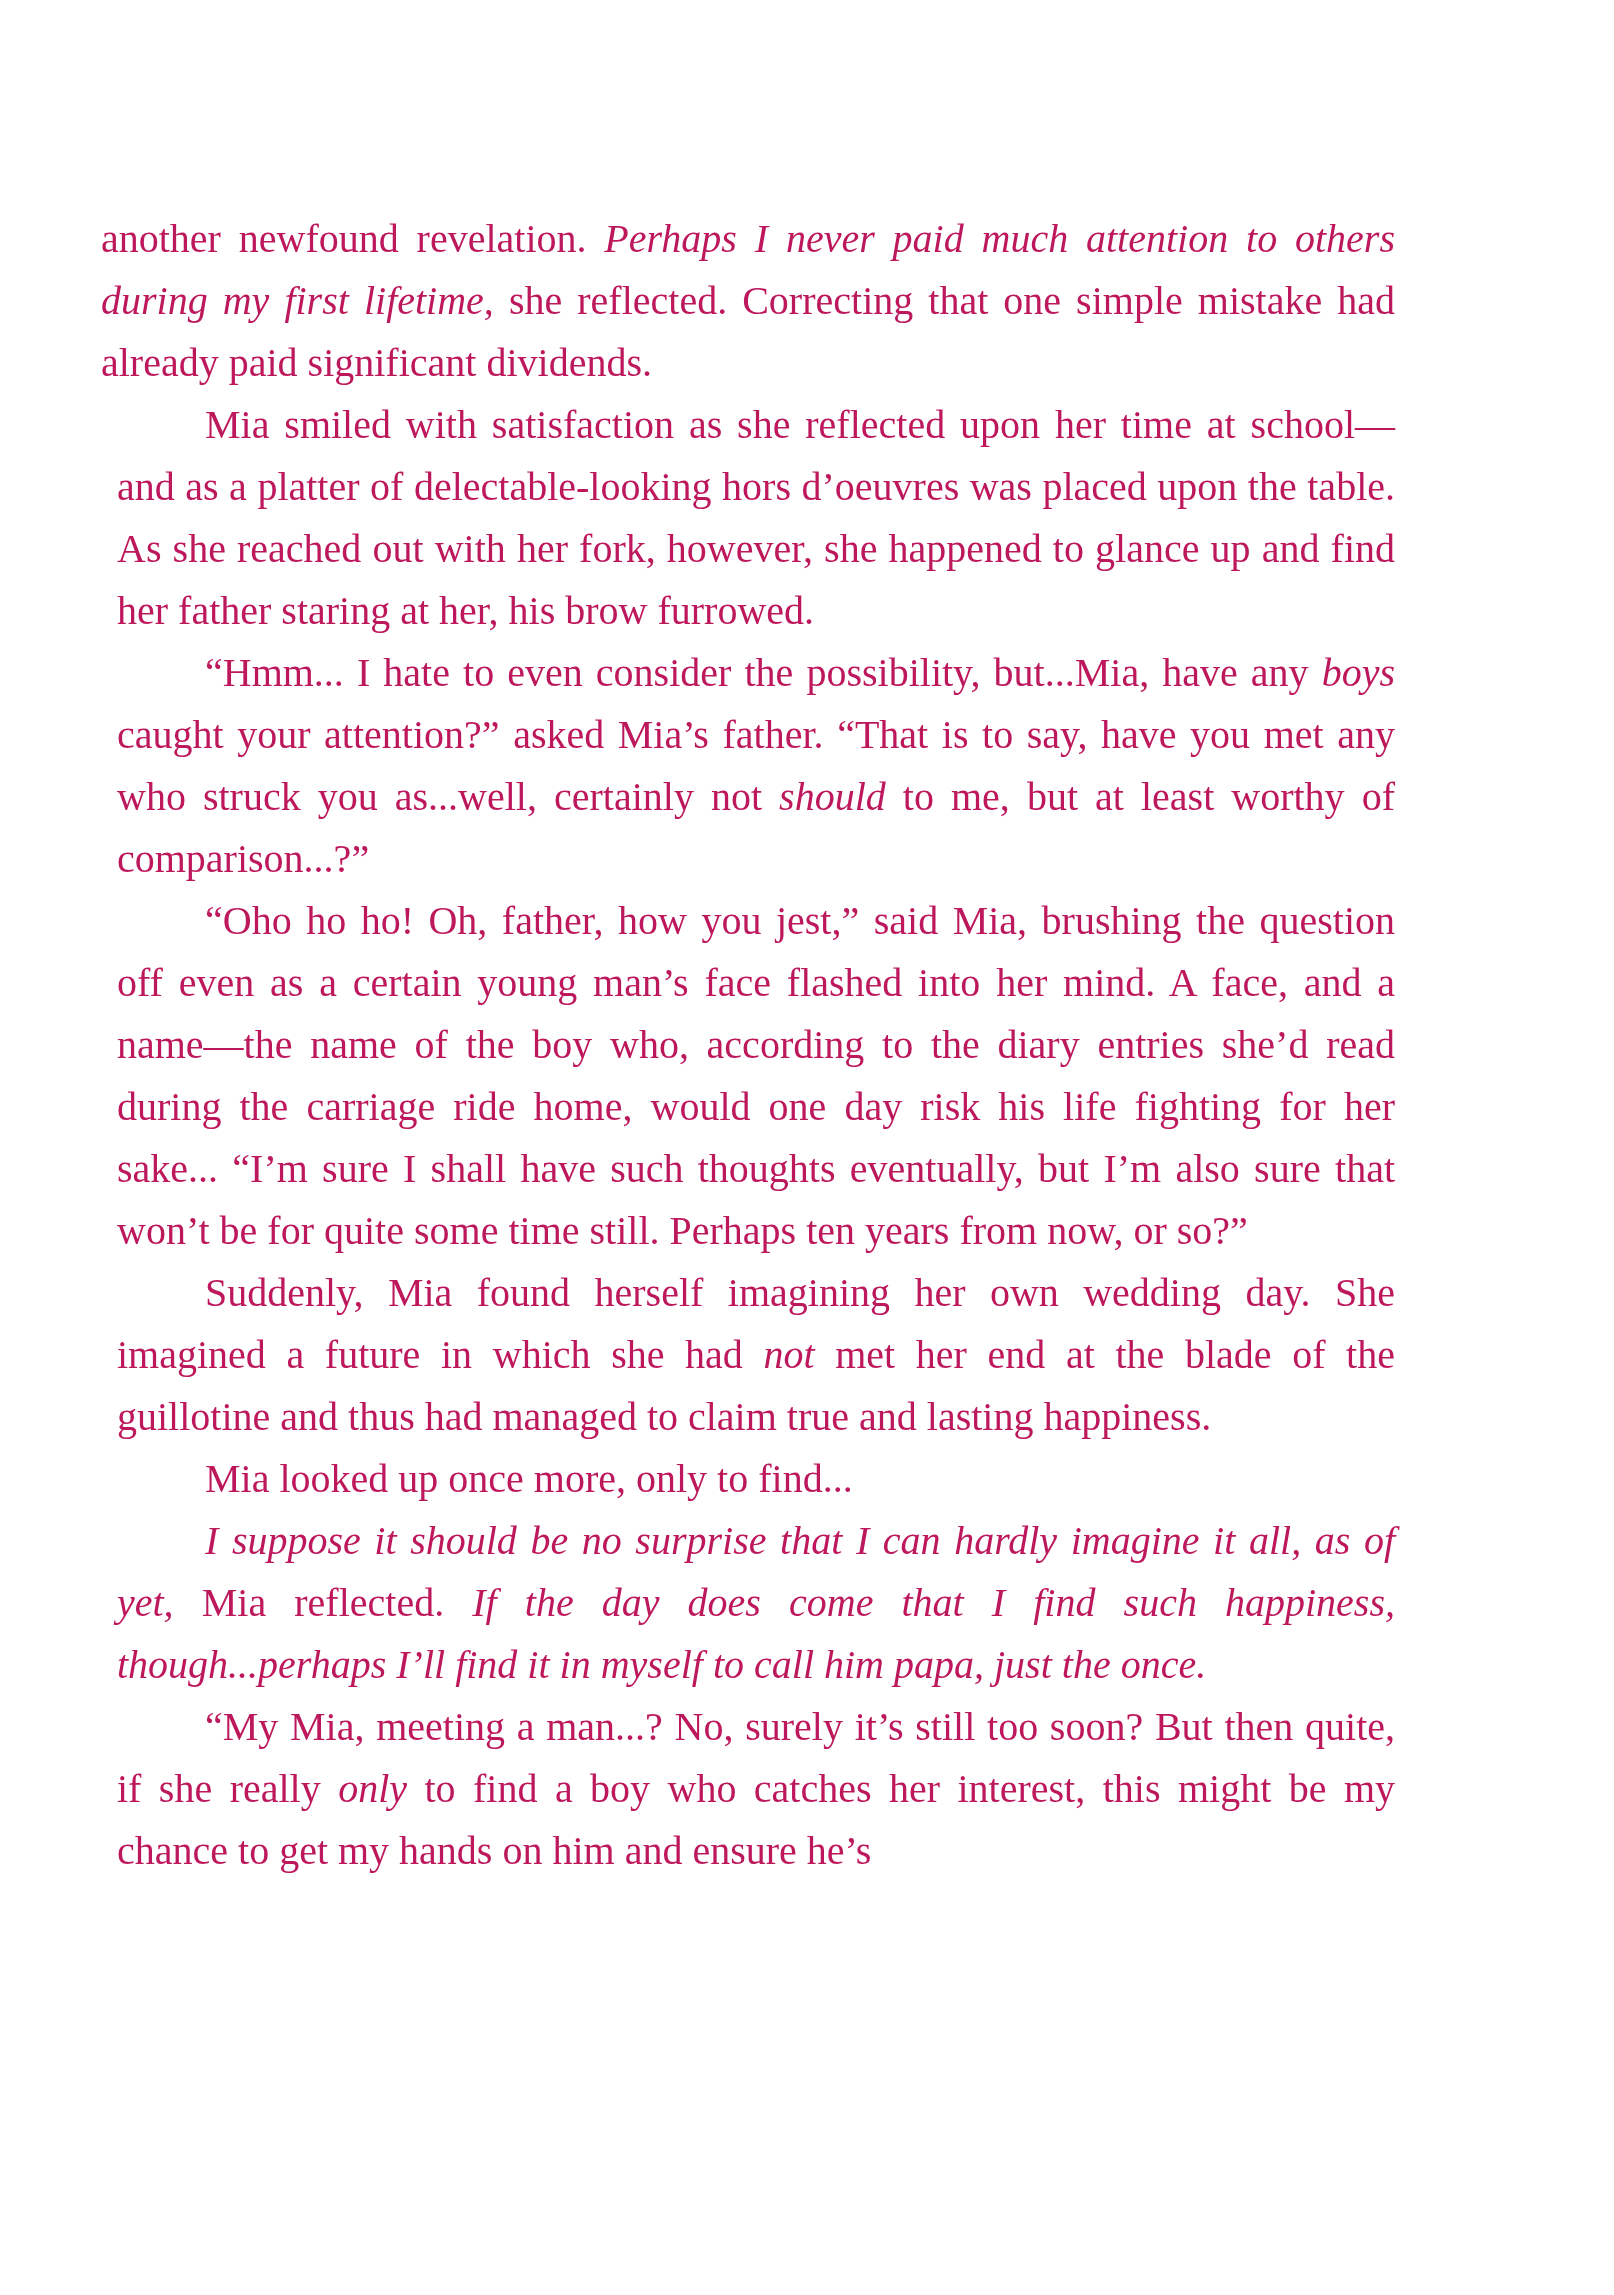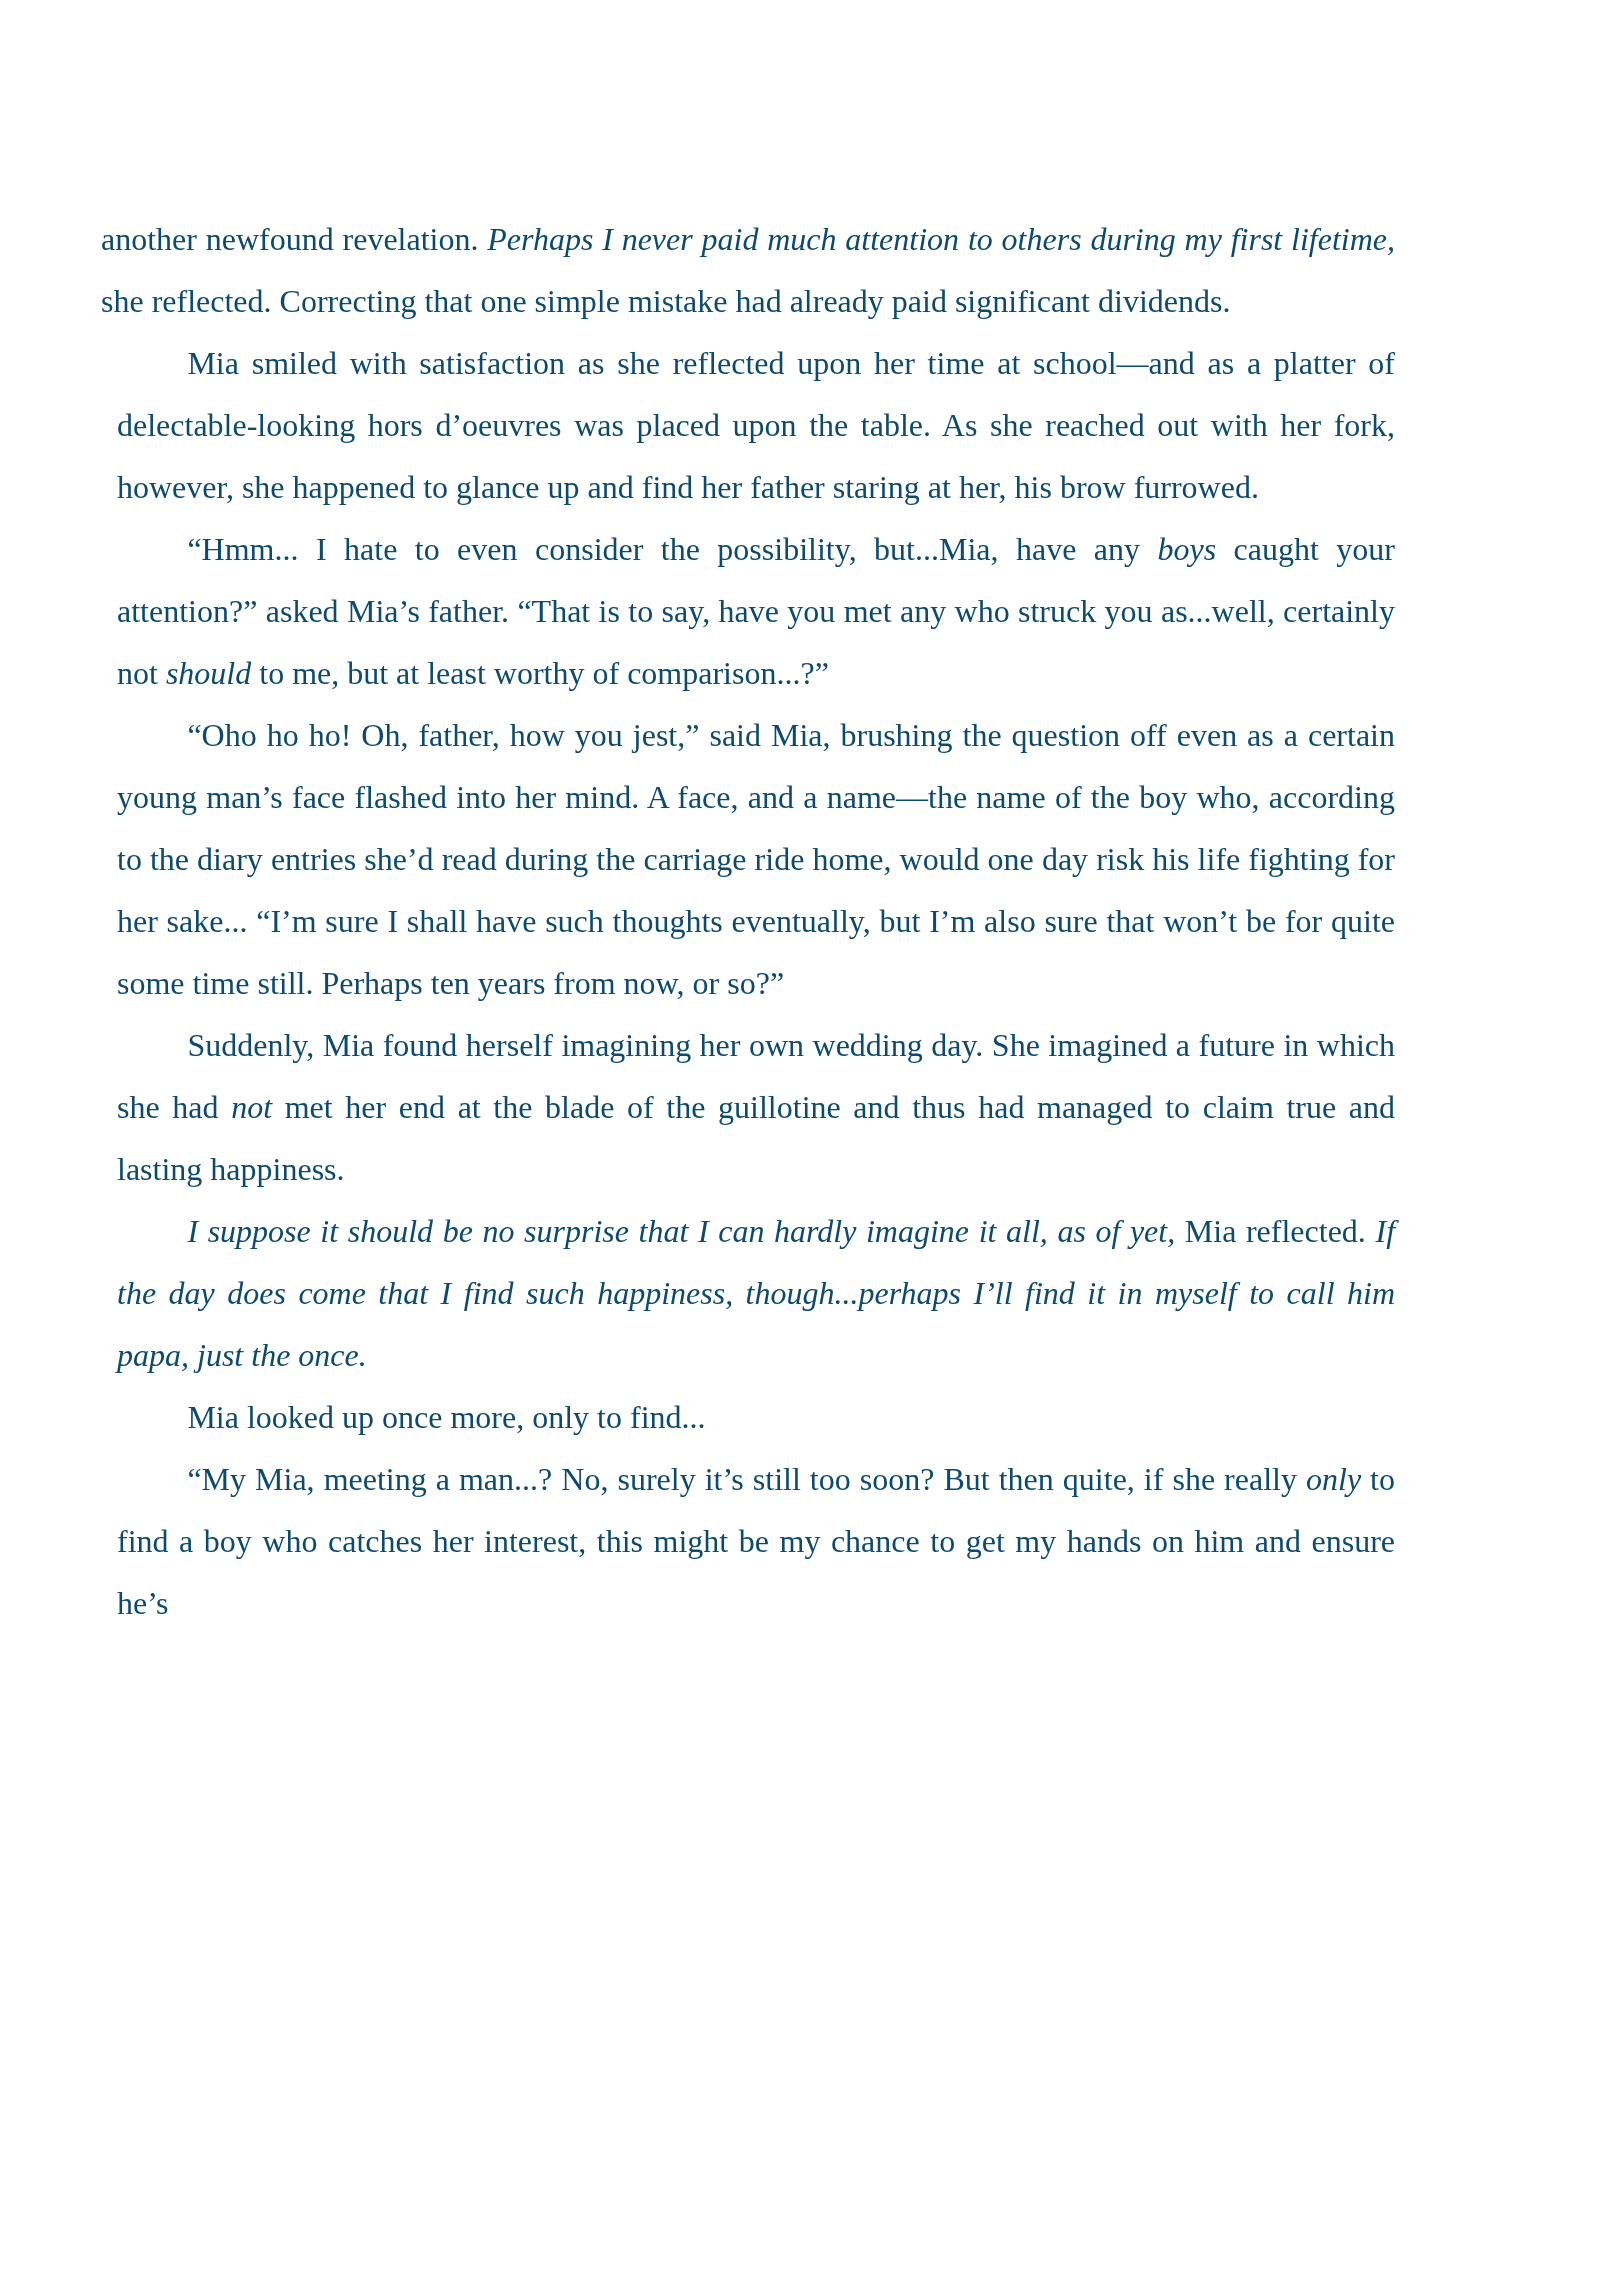--- a/index.html
+++ b/index.html
@@ -11,23 +11,23 @@
     position: relative;
     width: 1614px;
     height: 2295px;
     box-sizing: border-box;
     background: #ffffff;
     padding: 208px 219px 189px 101px;
     overflow: hidden;
   }
   .text-block {
     font-family: "Liberation Serif", "DejaVu Serif", serif;
-    font-size: 32px;
+    font-size: 40px;
     line-height: 62px;
-    color: #0c4a6e;
+    color: #be185d;
     text-align: justify;
     text-justify: inter-word;
   }
   .text-block p {
     margin: 0;
     padding: 0;
   }
   .text-block p.indent {
     text-indent: 2.2em;
     margin-left: 16px;
@@ -39,18 +39,18 @@
 </head>
 <body>
 
 <div class="page">
   <div class="text-block">
       <p class=""><span>another newfound revelation. </span><span class="it">Perhaps I never paid much attention to others during my first lifetime,</span><span> she reflected. Correcting that one simple mistake had already paid significant dividends.</span></p>
       <p class="indent"><span>Mia smiled with satisfaction as she reflected upon her time at school—and as a platter of delectable-looking hors d’oeuvres was placed upon the table. As she reached out with her fork, however, she happened to glance up and find her father staring at her, his brow furrowed.</span></p>
       <p class="indent"><span>“Hmm... I hate to even consider the possibility, but...Mia, have any </span><span class="it">boys</span><span> caught your attention?” asked Mia’s father. “That is to say, have you met any who struck you as...well, certainly not </span><span class="it">should</span><span> to me, but at least worthy of comparison...?”</span></p>
       <p class="indent"><span>“Oho ho ho! Oh, father, how you jest,” said Mia, brushing the question off even as a certain young man’s face flashed into her mind. A face, and a name—the name of the boy who, according to the diary entries she’d read during the carriage ride home, would one day risk his life fighting for her sake... “I’m sure I shall have such thoughts eventually, but I’m also sure that won’t be for quite some time still. Perhaps ten years from now, or so?”</span></p>
       <p class="indent"><span>Suddenly, Mia found herself imagining her own wedding day. She imagined a future in which she had </span><span class="it">not</span><span> met her end at the blade of the guillotine and thus had managed to claim true and lasting happiness.</span></p>
+      <p class="indent"><span>Mia looked up once more, only to find...</span></p>
       <p class="indent"><span class="it">I suppose it should be no surprise that I can hardly imagine it all, as of yet,</span><span> Mia reflected. </span><span class="it">If the day does come that I find such happiness, though...perhaps I’ll find it in myself to call him papa, just the once.</span></p>
-      <p class="indent"><span>Mia looked up once more, only to find...</span></p>
       <p class="indent"><span>“My Mia, meeting a man...? No, surely it’s still too soon? But then quite, if she really </span><span class="it">only</span><span> to find a boy who catches her interest, this might be my chance to get my hands on him and ensure he’s</span></p>
     </div>
 </div>
 
 
 </body></html>

